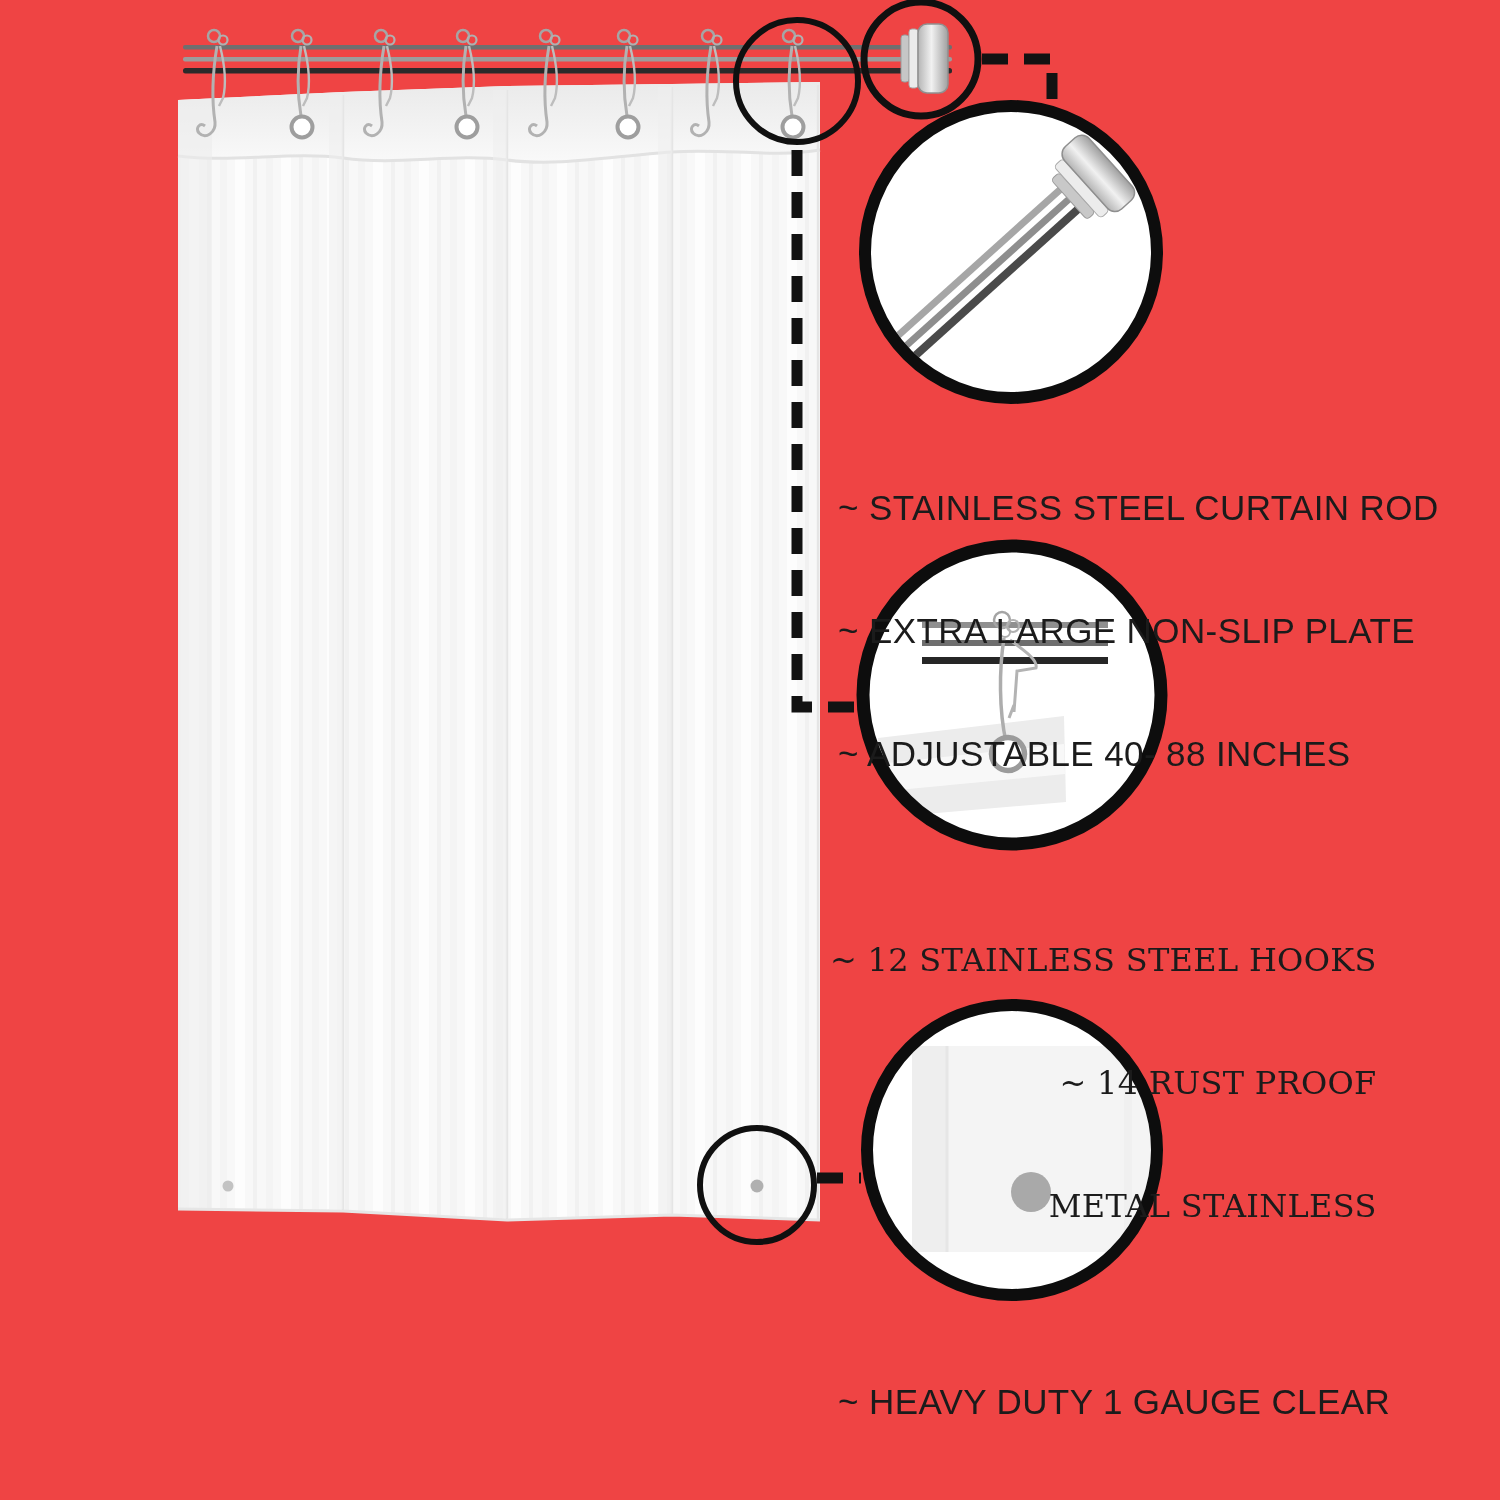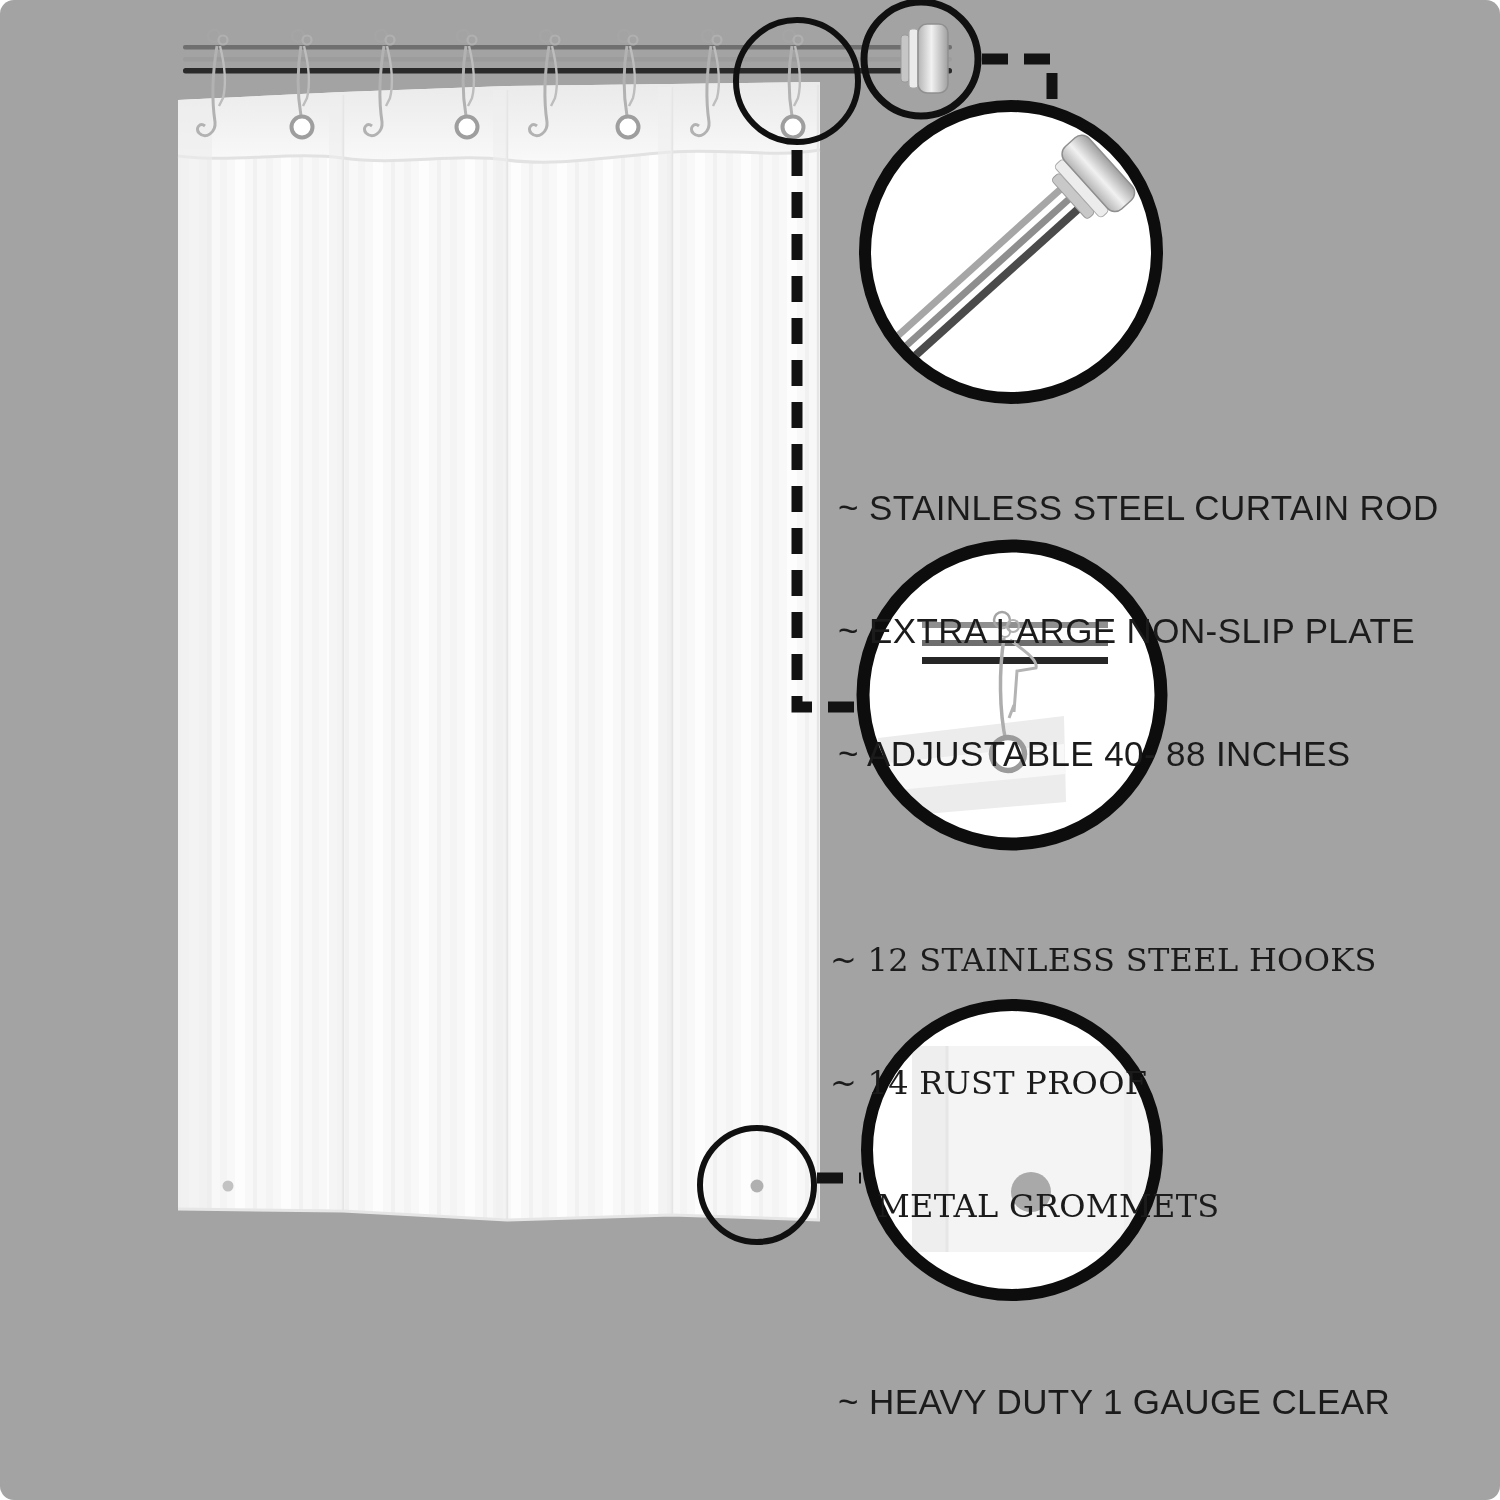--- a/index.html
+++ b/index.html
@@ -1,18 +1,18 @@
 <!DOCTYPE html>
 <html><head>
 <meta charset="utf-8">
 <style>
   html,body{margin:0;padding:0;background:#ffffff;}
   .canvas{
-    position:relative;width:1500px;height:1500px;background:#a3a3a3;overflow:hidden;
-    font-family:"Liberation Sans",sans-serif;color:#1b1b1b;border-radius:14px;
+    position:relative;width:1500px;height:1500px;background:#ef4444;overflow:hidden;
+    font-family:"Liberation Sans",sans-serif;color:#1b1b1b;
   }
   .scene{position:absolute;left:0;top:0;}
   .txt{position:absolute;white-space:pre;color:#1b1b1b;}
   .sans{font-family:"Liberation Sans",sans-serif;font-size:35px;letter-spacing:.4px;}
   .serif{font-family:"DejaVu Serif","Liberation Serif",serif;font-size:32px;letter-spacing:.3px;}
   .lh41{line-height:41px;}
   .lh40{line-height:40px;}
   .ind{padding-left:47px;}
 </style>
 </head>
@@ -155,24 +155,24 @@
     </g>
     <circle cx="1012" cy="1150" r="145" fill="none" stroke="#0d0d0d" stroke-width="12"></circle>
   </svg>
 
   <div class="txt sans lh41" style="left:838px;top:405px;">
     <div>~ STAINLESS STEEL CURTAIN ROD</div>
     <div>~ EXTRA LARGE NON-SLIP PLATE</div>
     <div>~ ADJUSTABLE 40- 88 INCHES</div>
   </div>
 
-  <div class="txt serif lh41" style="left:830px;top:858px;">
+  <div class="txt serif lh41" style="left:830px;top:858px;text-align:right;">
     <div>~ 12 STAINLESS STEEL HOOKS</div>
     <div>~ 14 RUST PROOF</div>
-    <div class="ind">METAL GROMMETS</div>
+    <div class="ind">METAL STAINLESS</div>
   </div>
 
   <div class="txt sans lh40" style="left:838px;top:1302px;">
     <div>~ HEAVY DUTY 1 GAUGE CLEAR</div>
     
     
     
     
   </div>
 

